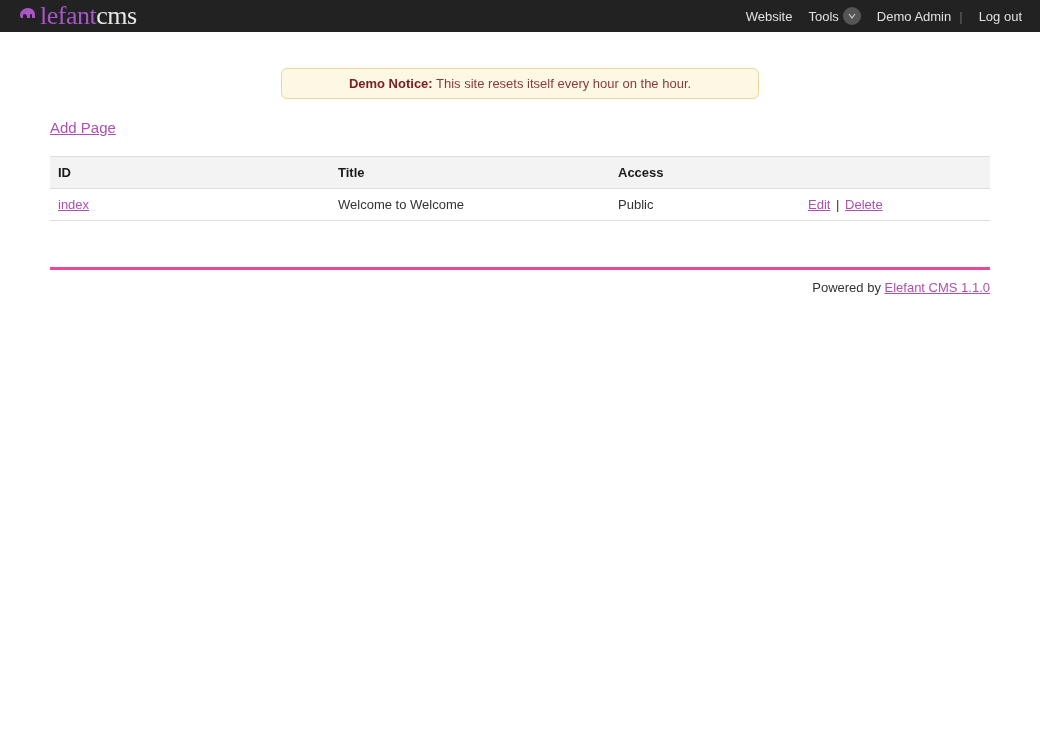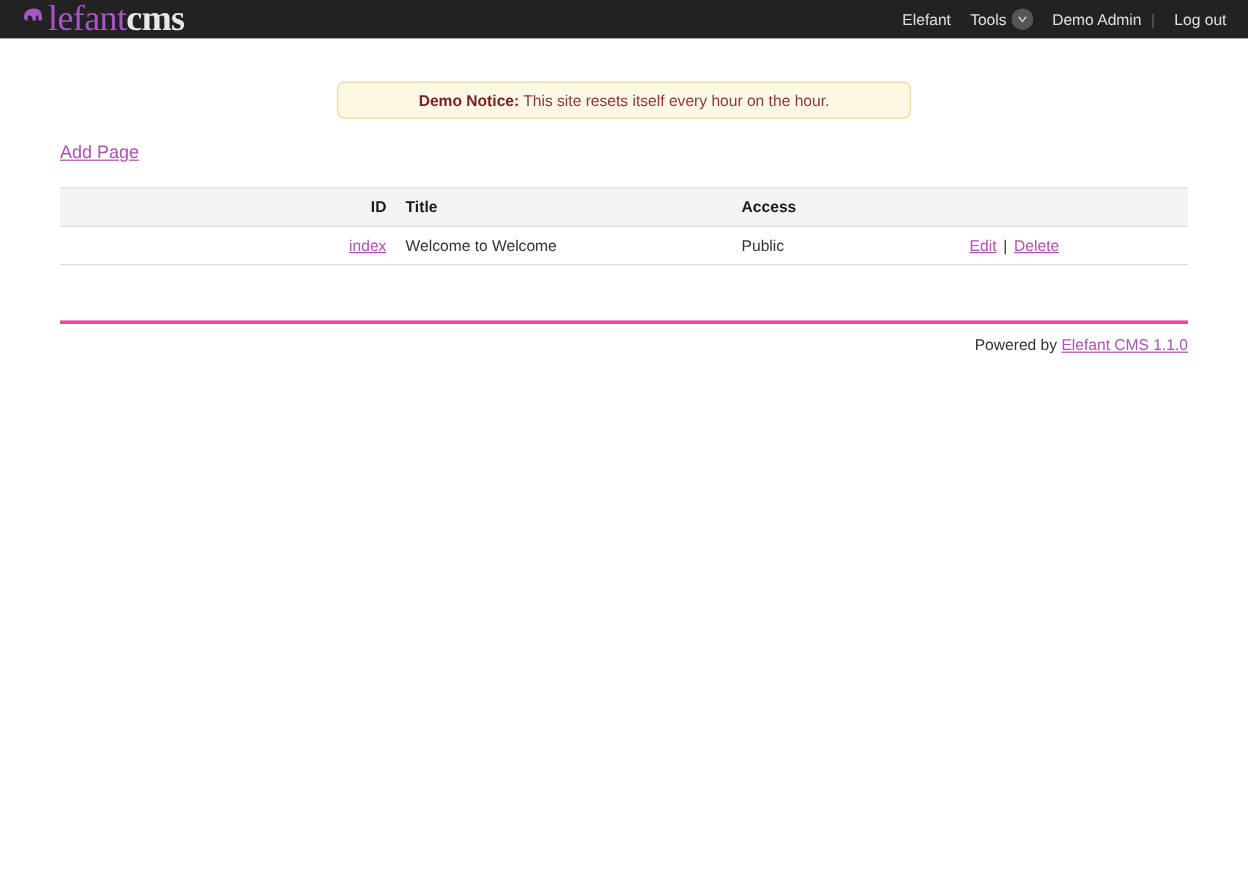--- a/index.html
+++ b/index.html
@@ -16,38 +16,38 @@
     .topbar {
       background: #222222;
       height: 32px;
       display: flex;
       align-items: center;
       padding: 0 18px;
     }
     .logo {
       display: flex;
       align-items: center;
-      font-size: 30px;
+      font-size: 26px;
       font-weight: normal;
       color: #fff;
       font-family: 'Georgia', serif;
       letter-spacing: -0.5px;
     }
     .logo-icon {
       color: #a855c7;
       font-size: 20px;
       margin-right: 2px;
       display: inline-block;
     }
     .logo-text1 {
       color: #a855c7;
     }
     .logo-text2 {
       color: #e8e8e8;
-      font-weight: 700;
+      font-weight: 400;
     }
     .topnav {
       margin-left: auto;
       display: flex;
       align-items: center;
       gap: 16px;
       color: #e0e0e0;
       font-size: 13px;
     }
     .topnav a {
@@ -126,21 +126,21 @@
       color: #1a1a1a;
       padding: 8px 8px;
       border-top: 1px solid #ddd;
       border-bottom: 1px solid #ddd;
     }
     td {
       padding: 8px 8px;
       border-bottom: 1px solid #ddd;
       color: #333;
     }
-    .col-id { width: 280px; text-align: right; }
+    .col-id { width: 280px; }
     .col-title { width: 280px; }
     .col-access { width: 190px; }
     .col-actions { width: auto; text-align: left; }
     .table-link {
       color: #b050b0;
       text-decoration: underline;
       cursor: pointer;
     }
     .action-sep {
       color: #333;
@@ -167,21 +167,21 @@
   <div class="logo">
     <span class="logo-icon">
       <svg width="20" height="20" viewBox="0 0 20 20">
         <path d="M4 14 Q2 14 2 11 Q2 7 6 5 Q10 3 14 5 Q17 7 17 11 L17 14 L14 14 L14 11 Q14 10 13 10 Q12 10 12 11 L12 14 L9 14 L9 13 Q9 10 6 10 Q5 10 5 12 L5 14 Z" fill="#a855c7"></path>
       </svg>
     </span>
     <span class="logo-text1">lefant</span>
       <span class="logo-text2">cms</span>
   </div>
   <div class="topnav">
-    <a>Elefant</a>
+    <a>Website</a>
     <a class="tools-item">
       <span>Tools</span>
       <span class="chevron-circle">
         <svg width="8" height="8" viewBox="0 0 8 8">
             <path d="M1 2 L4 6 L7 2" stroke="#ccc" stroke-width="1.2" fill="none"></path>
           </svg>
       </span>
     </a>
     <a>Demo Admin</a>
     <span class="user-divider">|</span>

